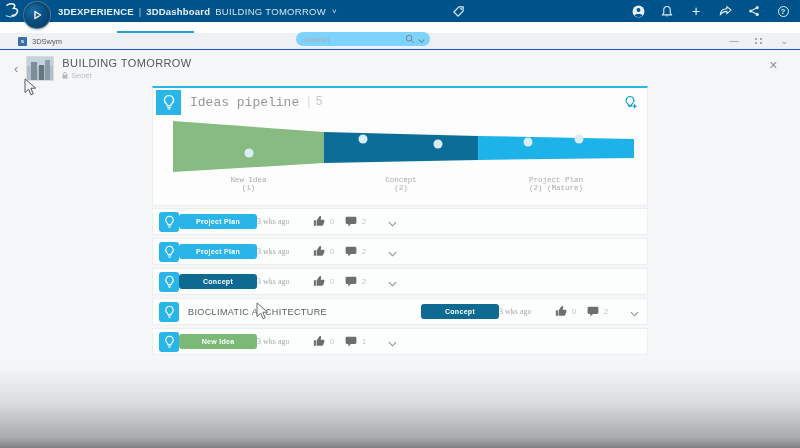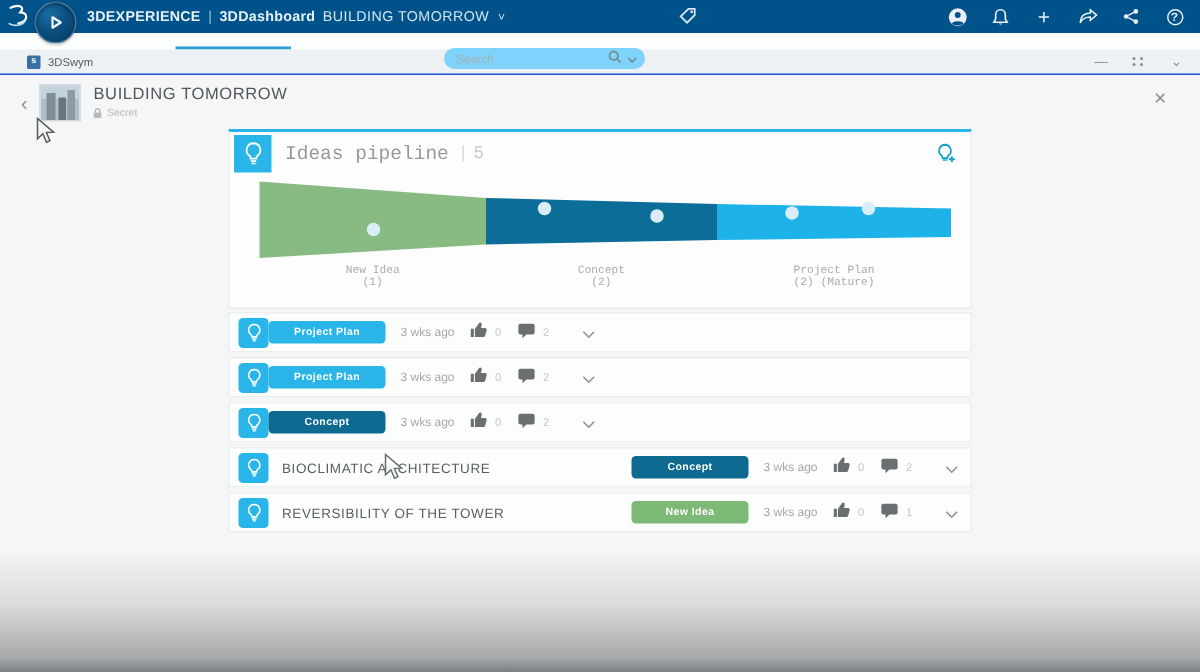--- a/index.html
+++ b/index.html
@@ -78,21 +78,21 @@
   
   .rows { position:absolute; left:152px; top:158px; width:496px; }
   .idea-row { height:27px; background:#fcfdfd; border:1px solid #eceeef; margin-bottom:3px;
     display:flex; align-items:center; padding:0 8px 0 6px; }
   .row-icon { width:20px; height:20px; border-radius:3px; background:#29b5e8; display:flex;
     align-items:center; justify-content:center; flex:0 0 auto; }
   .row-title { flex:1; font-size:9px; color:#5b5f62; letter-spacing:.4px; margin-left:9px;
     white-space:nowrap; overflow:hidden; }
   .row-badge { flex:0 0 78px; height:15px; border-radius:3px; color:#fff; font-size:7px; font-weight:bold;
     display:flex; align-items:center; justify-content:center; letter-spacing:.3px; cursor:pointer; }
-  .row-age { flex:0 0 56px; font-size:8px; color:#a4a7a9; text-align:center; }
+  .row-age { flex:0 0 56px; font-size:8px; color:#a4a7a9; text-align:left;font-family:Liberation Serif, serif; }
   .row-like, .row-comment { flex:0 0 32px; display:flex; align-items:center; gap:5px; cursor:pointer; }
   .row-count { font-size:7.5px; color:#c3c6c8; }
   .row-chv { flex:0 0 20px; text-align:right; cursor:pointer; }
 
   
   .bottom-fade { position:absolute; left:0; bottom:0; width:800px; height:82px; pointer-events:none; z-index:40;
     background:linear-gradient(180deg, rgba(245,246,247,0) 0%, rgba(203,205,206,.65) 45%,
       #a7a9ab 88%, #7c8083 100%); }
 
   .cursor { position:absolute; z-index:50; pointer-events:none; }
@@ -375,21 +375,20 @@
           </svg></span>
       </div>
       <div class="idea-row">
         <span class="row-icon">
           <svg width="13" height="14" viewBox="0 0 16 17">
             <path d="M8 1.5 a4.6 4.6 0 0 0-2.7 8.3 c.5.4.8.9.8 1.5 v.4 h3.8 v-.4 c0-.6.3-1.1.8-1.5 A4.6 4.6 0 0 0 8 1.5 Z" fill="none" stroke="#fff" stroke-width="1.3"></path>
             <line x1="6.2" y1="13.4" x2="9.8" y2="13.4" stroke="#fff" stroke-width="1.1"></line>
             <line x1="6.7" y1="15" x2="9.3" y2="15" stroke="#fff" stroke-width="1.1"></line>
           </svg>
         </span>
-        <span class="row-title">REVERSIBILITY OF THE TOWER</span>
         <span class="row-badge" style="background: rgb(124, 185, 119);">New Idea</span>
         <span class="row-age">3 wks ago</span>
         <span class="row-like">
           <span><svg width="12" height="12" viewBox="0 0 14 14">
               <path d="M1 6 h2.4 v6.5 H1 Z M4.2 12.5 h6.2 c.9 0 1.6-.5 1.8-1.3 l1.2-4.2 c.2-.8-.4-1.6-1.3-1.6 H9 l.5-2.6 C9.7 1.9 9.1 1.2 8.3 1.2 c-.4 0-.8.2-1 .6 L4.2 6.3 Z" fill="#6b6f72"></path>
             </svg></span>
           <span class="row-count">0</span>
         </span>
         <span class="row-comment">
           <span><svg width="12" height="11" viewBox="0 0 14 13">

